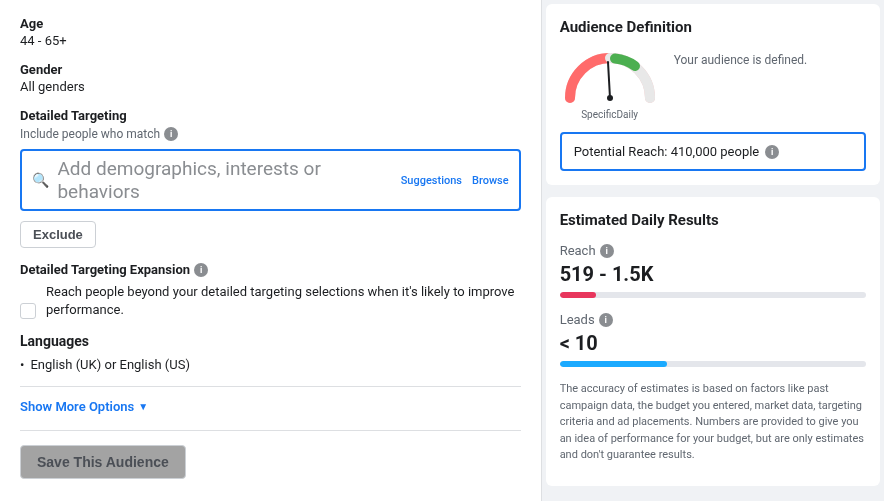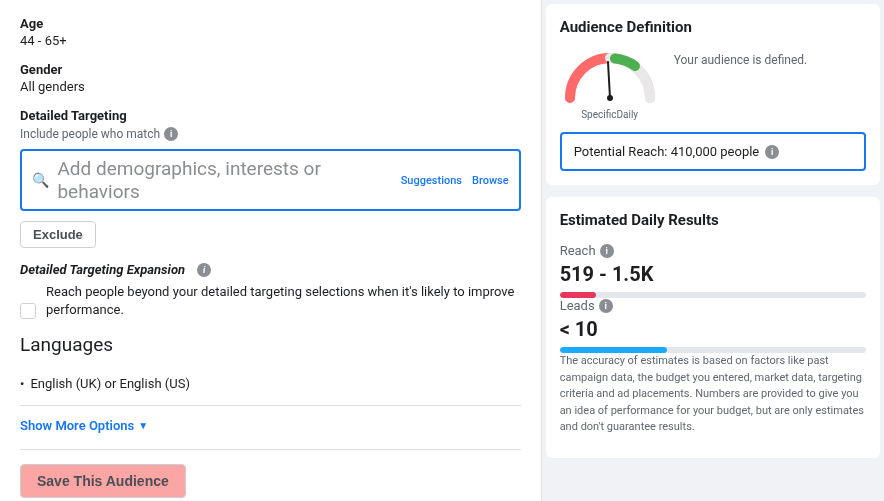--- a/index.html
+++ b/index.html
@@ -120,23 +120,22 @@
 
     .expansion-section {
       margin-bottom: 14px;
     }
 
     .expansion-title {
       font-size: 13px;
       font-weight: 700;
       display: flex;
       align-items: center;
-      gap: 12px;
+      gap: 4px;
       margin-bottom: 6px;
-      font-style: italic;
     }
 
     .expansion-row {
       display: flex;
       align-items: flex-end;
       gap: 10px;
     }
 
     .checkbox-fake {
       width: 16px;
@@ -153,23 +152,23 @@
       font-size: 13px;
       color: #1c1e21;
       line-height: 1.4;
     }
 
     .languages-section {
       margin-bottom: 14px;
     }
 
     .lang-label {
-      font-weight: 400;
-      font-size: 19px;
-      margin-bottom: 20px;
+      font-weight: 700;
+      font-size: 14px;
+      margin-bottom: 8px;
     }
 
     .lang-value {
       font-size: 13px;
       display: flex;
       align-items: center;
       gap: 4px;
     }
 
     .bullet {
@@ -203,21 +202,21 @@
       margin: 0 0 14px 0;
     }
 
     .save-btn {
       padding: 8px 16px;
       border: 1px solid #ccd0d5;
       border-radius: 4px;
       font-size: 14px;
       font-weight: 600;
       color: #4b4f56;
-      background: #fca5a5;
+      background: #a3a3a3;
       cursor: pointer;
     }
 
     
     .audience-definition-card {
       background: #fff;
       border-radius: 6px;
       padding: 14px;
       margin-bottom: 12px;
     }
@@ -282,20 +281,21 @@
     }
 
     .estimated-title {
       font-weight: 700;
       font-size: 15px;
       margin-bottom: 14px;
       color: #1c1e21;
     }
 
     .metric-row {
+      margin-bottom: 14px;
     }
 
     .metric-label {
       font-size: 13px;
       color: #606770;
       display: flex;
       align-items: center;
       gap: 4px;
       margin-bottom: 4px;
     }

